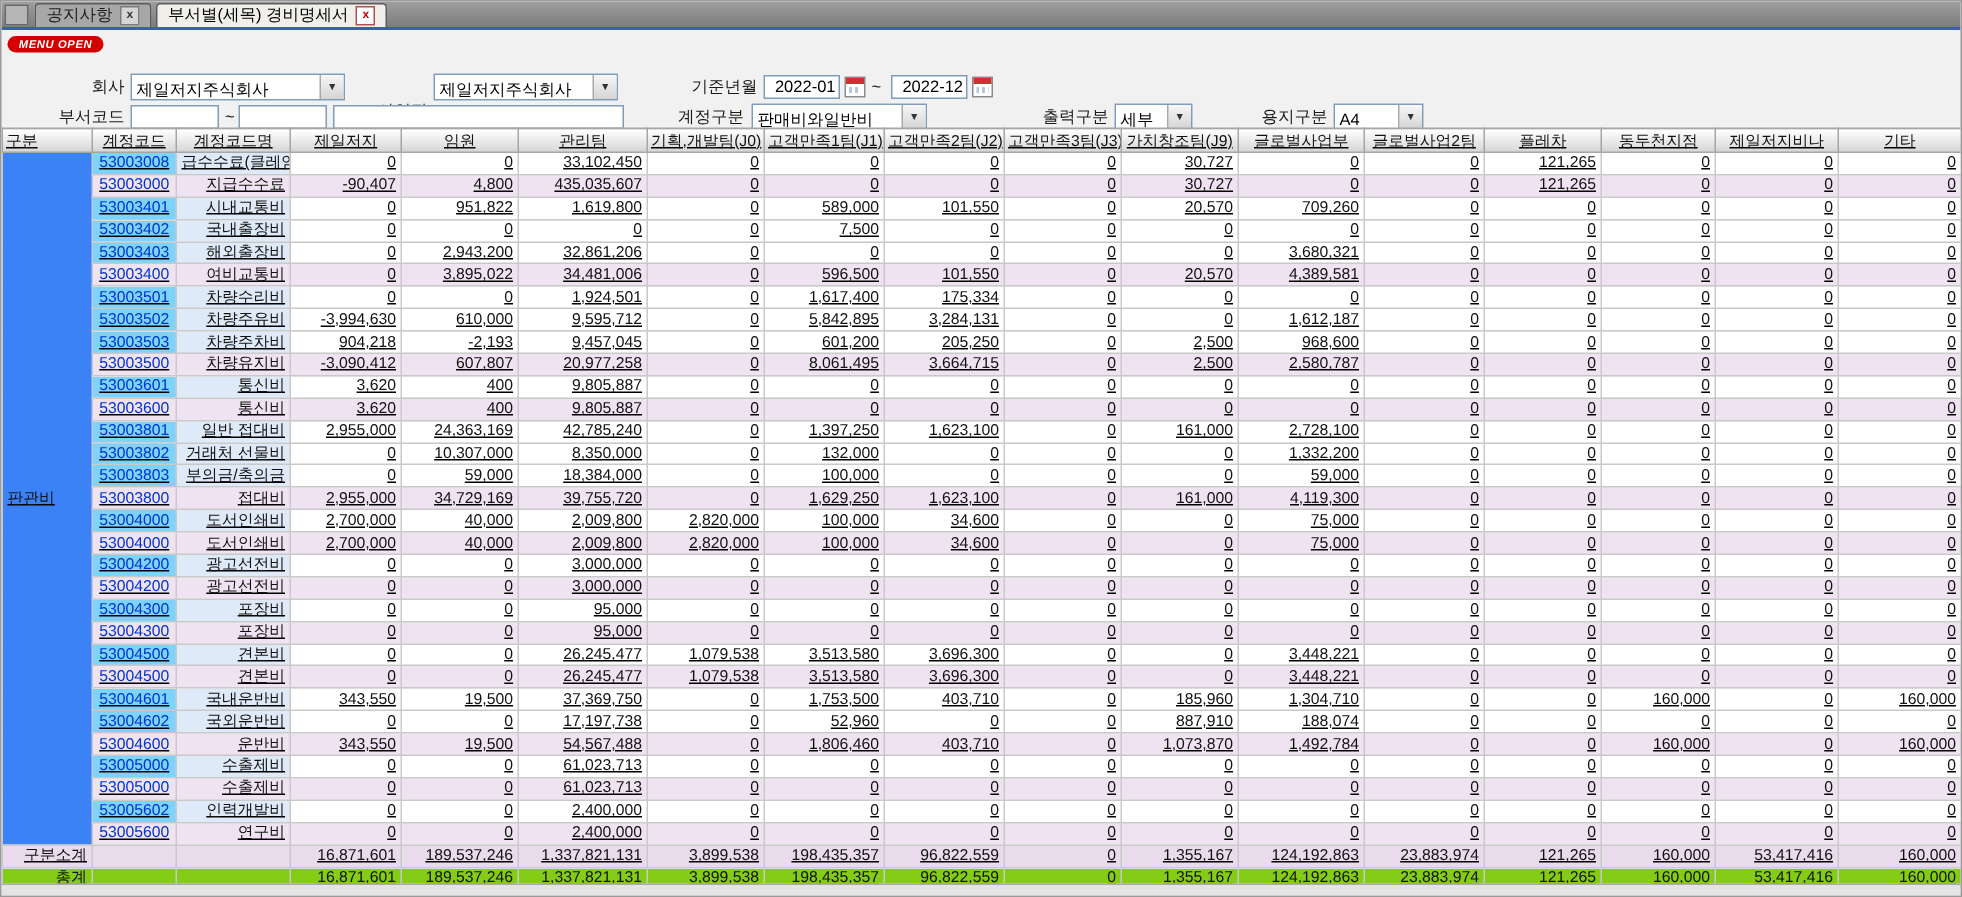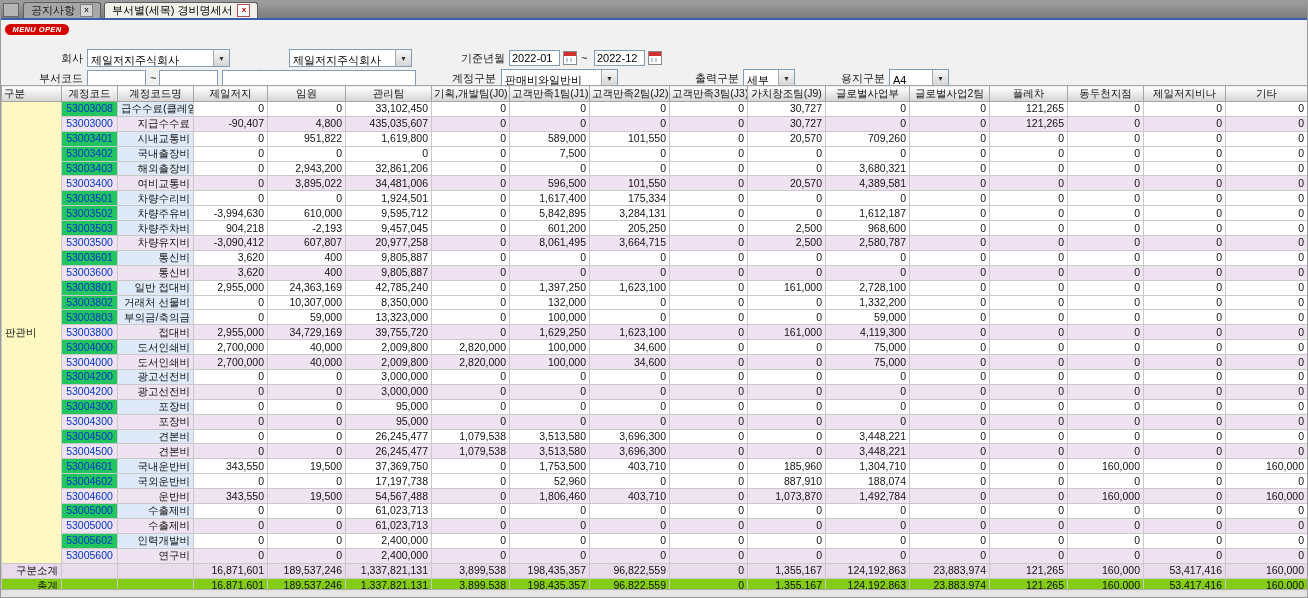--- a/index.html
+++ b/index.html
@@ -27,40 +27,40 @@
     font-style:italic; text-align:center; line-height:11px; letter-spacing:0.4px; cursor:pointer; }
   .flabel { position:absolute; height:18px; line-height:18px; font-size:11px; color:#1a1a1a;
     text-align:right; white-space:nowrap; }
   .sel { position:absolute; background:#fff; border:1px solid #7f9db9; height:18px;
     display:flex; align-items:stretch; box-sizing:border-box; font-size:11px; cursor:pointer; }
   .sel .txt { flex:1; padding:2px 3px; line-height:16px; overflow:hidden; white-space:nowrap; }
   .sel .arrow { width:15px; background:linear-gradient(#f7f7f7,#d4d4d4); border-left:1px solid #a8a8a8;
     font-size:7px; color:#333; display:flex; align-items:center; justify-content:center; }
   .inp { position:absolute; border:1px solid #7f9db9; background:#fff; height:16px;
     font-size:11px; padding:0 2px; box-sizing:border-box; font-family:inherit; }
-  .inp.center { text-align:left; }
+  .inp.center { text-align:right; }
   .tilde { position:absolute; font-size:11px; height:18px; line-height:18px; color:#222; }
   .cal { position:absolute; width:14px; height:14px; background:#fff; border:1px solid #8a8a8a;
     box-sizing:border-box; cursor:pointer; }
   .cal::before { content:""; display:block; height:4px; background:#d03030; }
   .cal::after { content:""; display:block; margin:2px; height:4px;
     background:repeating-linear-gradient(90deg,#b8c6da 0 2px,#fff 2px 4px); }
   
   .grid { position:absolute; top:84px; left:0px; }
-  .grid table { border-collapse:collapse; table-layout:fixed; width:1306px; font-size:10.5px; }
+  .grid table { border-collapse:collapse; table-layout:fixed; width:1306px; font-size:10.5px;text-decoration:underline; }
   .grid th { background:linear-gradient(#ffffff,#d5d5d5); border:1px solid #a6a6a6;
     font-weight:normal; height:15px; padding:0 2px; overflow:hidden; white-space:nowrap;
     color:#111; text-align:center; }
   .grid th.first { text-align:left; }
   .grid td { border:1px solid #c9c9c9; height:14.9px; line-height:13px; padding:0 3px;
     overflow:hidden; white-space:nowrap; color:#111; box-sizing:border-box; }
-  .grid td.code { text-align:center; color:#0033cc; background:#22c55e; }
+  .grid td.code { text-align:center; color:#0033cc; background:#7dd3fc; }
   .grid td.name { text-align:right; background:#dfeaf8; }
   .grid td.num { text-align:right; background:#fff; }
-  .grid td.group-cell { background:#fef9c3; text-align:left; vertical-align:middle; }
+  .grid td.group-cell { background:#3b82f6; text-align:left; vertical-align:middle; }
   .grid tr.summary td { background:#f0e3f1; }
   .grid tr.summary td.code { color:#0033cc; }
   .grid td.rowlabel { text-align:right; }
   .grid tr.subtotal td { background:#e9dbec; }
   .grid tr.total td { background:#84cc16; }
   .bottom-bar { position:absolute; left:0; right:0; bottom:0; height:7px;
     background:#e4e4e4; border-top:1px solid #ababab; }
 </style>
 </head>
 <body>
@@ -414,21 +414,21 @@
             <td class="num">0</td>
             <td class="num">0</td>
             <td class="num">0</td>
             <td class="num">0</td>
           </tr>
           <tr class="detail">
             <td class="code">53003803</td>
             <td class="name">부의금/축의금</td>
             <td class="num">0</td>
             <td class="num">59,000</td>
-            <td class="num">13,323,000</td>
+            <td class="num">18,384,000</td>
             <td class="num">0</td>
             <td class="num">100,000</td>
             <td class="num">0</td>
             <td class="num">0</td>
             <td class="num">0</td>
             <td class="num">59,000</td>
             <td class="num">0</td>
             <td class="num">0</td>
             <td class="num">0</td>
             <td class="num">0</td>

